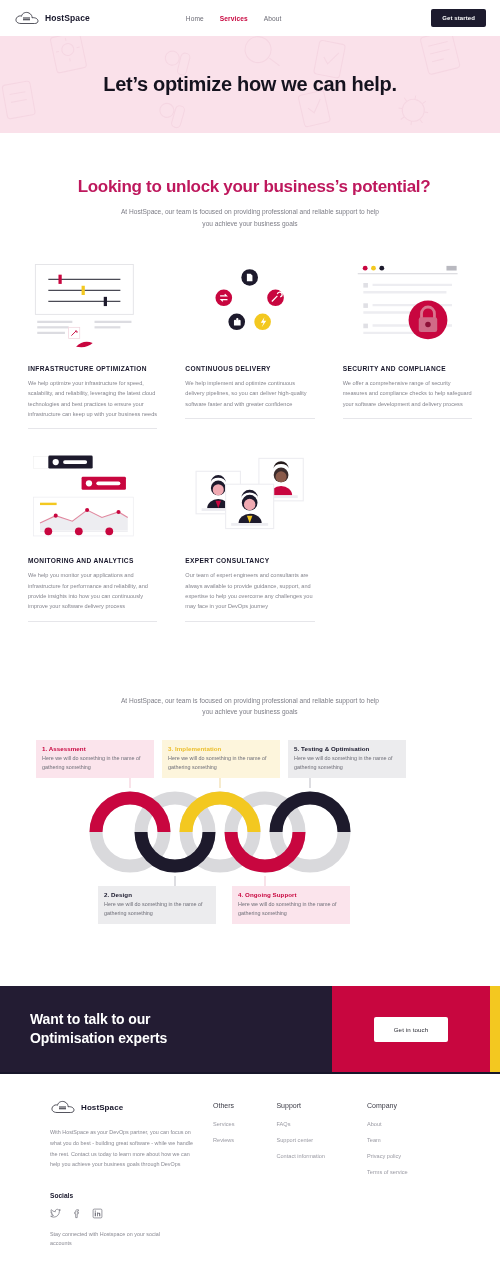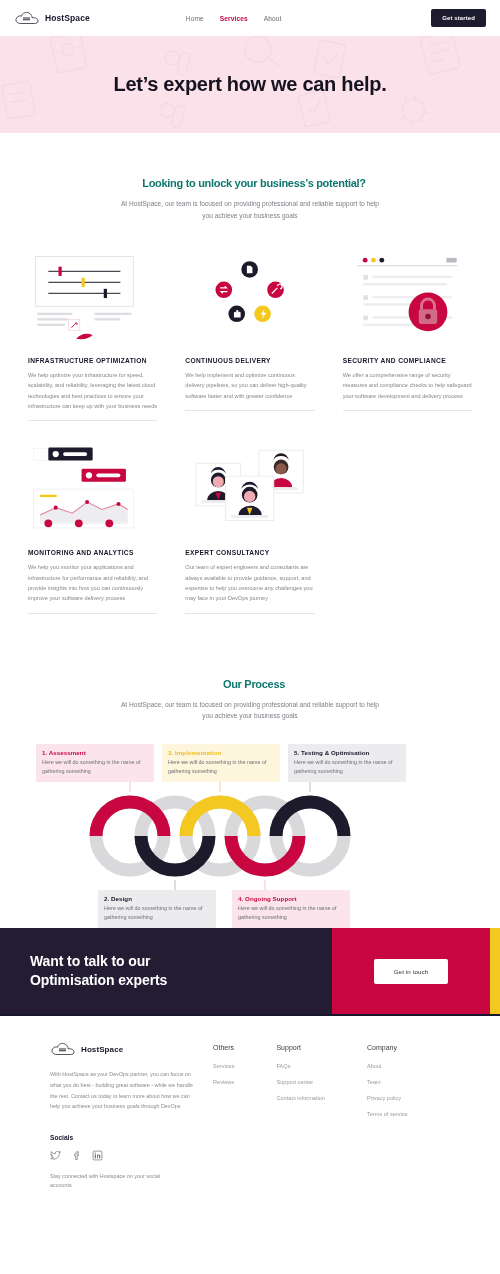--- a/index.html
+++ b/index.html
@@ -50,21 +50,21 @@
     position:relative; overflow:hidden;
   }
   .hero-bg { position:absolute; inset:0; opacity:.42; }
   .hero-title {
     font-size:20px; font-weight:700; color:#15131f; letter-spacing:-.3px;
     position:relative; z-index:2;
   }
 
   
   .sec-head { text-align:center; }
-  .sec-title { font-size:11px; font-weight:700; letter-spacing:-.3px; color:#0f766e;padding-left:8px; }
+  .sec-title { font-size:17px; font-weight:700; letter-spacing:-.3px; color:#be185d;padding-left:8px; }
   .sec-sub {
     font-size:6.6px; color:#7d7d86; line-height:1.75; margin:9px auto 0;
     max-width:268px;
   }
 
   .services { padding:44px 0 0; }
 
   
   .grid {
     display:grid;
@@ -108,20 +108,21 @@
   .pc-grey2 { background:#ECECEE; }
   .pc-grey2 h4 { color:#17162a; }
 
   .rings { margin:0 auto; display:block; }
 
   .proc-row-top { gap:8px; margin-left:8px; }
   .proc-row-bot { gap:16px; margin-left:70px; margin-top:0; }
 
   
   .cta {
+    margin-top:62px;
     display:flex;
     height:86px;
   }
   .cta-left {
     background:#231C33; flex:0 0 332px;
     display:flex; align-items:center; padding-left:30px;
   }
   .cta-left h3 {
     color:#fff; font-size:14px; font-weight:700; line-height:1.42; letter-spacing:-.1px;
   }
@@ -209,21 +210,21 @@
       <g transform="translate(400,56) rotate(9)">
         <circle cx="16" cy="16" r="11"></circle>
           <path d="M16 5 v-4 M16 27 v4 M5 16 h-4 M27 16 h4 M8 8 l-3 -3 M24 24 l3 3 M24 8 l3 -3 M8 24 l-3 3"></path>
       </g>
       <g transform="translate(0,50) rotate(-10)">
         <rect x="2" y="0" width="28" height="34" rx="3"></rect>
           <path d="M8 10 h16 M8 18 h16"></path>
       </g>
     </g>
   </svg>
-  <h1 class="hero-title">Let’s expert how we can help.</h1>
+  <h1 class="hero-title">Let’s optimize how we can help.</h1>
 </section>
 
 <section class="services">
   <div class="sec-head">
     <h2 class="sec-title">Looking to unlock your business’s potential?</h2>
     <p class="sec-sub">At HostSpace, our team is focused on providing professional and reliable support to help you achieve your business goals</p>
   </div>
 
   <div class="grid">
 
@@ -363,21 +364,20 @@
       <div class="card-desc">Our team of expert engineers and consultants are always available to provide guidance, support, and expertise to help you overcome any challenges you may face in your DevOps journey</div>
       <div class="card-rule"></div>
     </div>
 
     <div></div>
   </div>
 </section>
 
 <section class="process">
   <div class="sec-head">
-    <h2 class="sec-title">Our Process</h2>
     <p class="sec-sub">At HostSpace, our team is focused on providing professional and reliable support to help you achieve your business goals</p>
   </div>
 
   <div class="proc-wrap">
 
     <div class="proc-row proc-row-top">
       <div class="proc-card pc-pink">
         <h4>1. Assessment</h4>
         <p>Here we will do something in the name of gathering something</p>
       </div>

